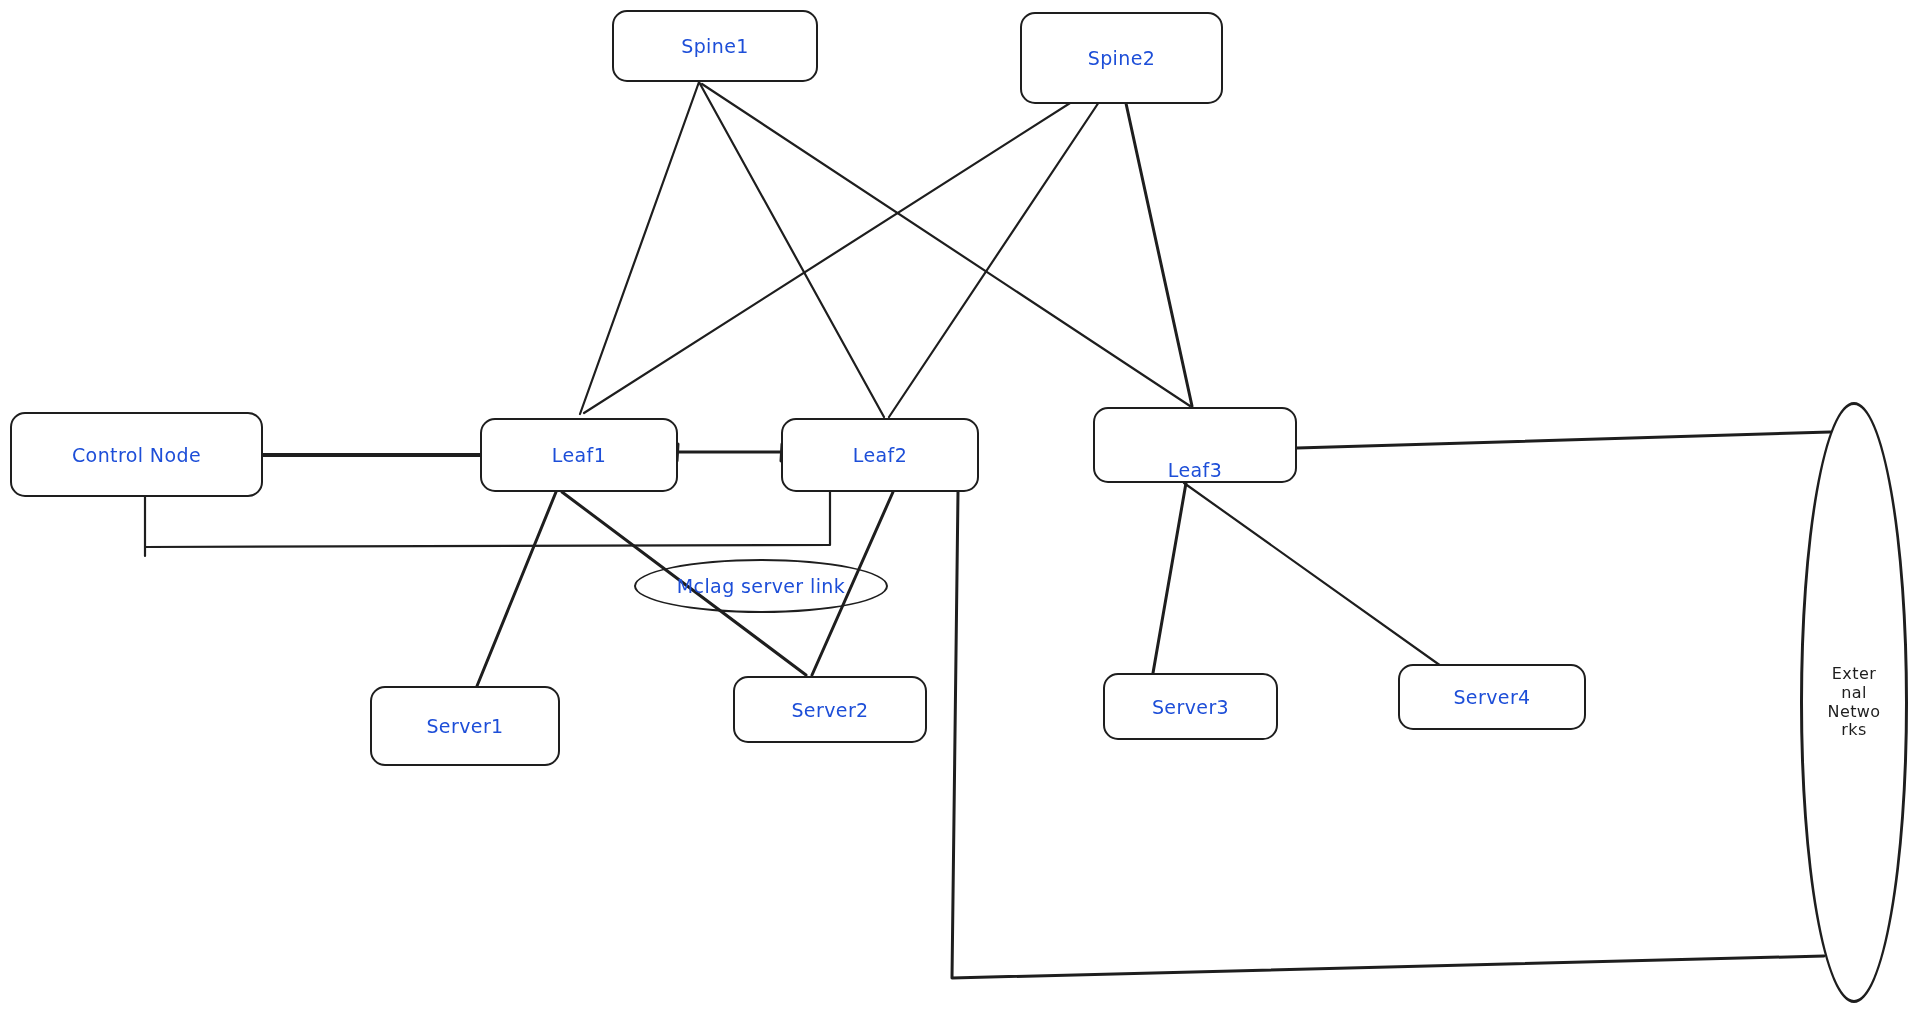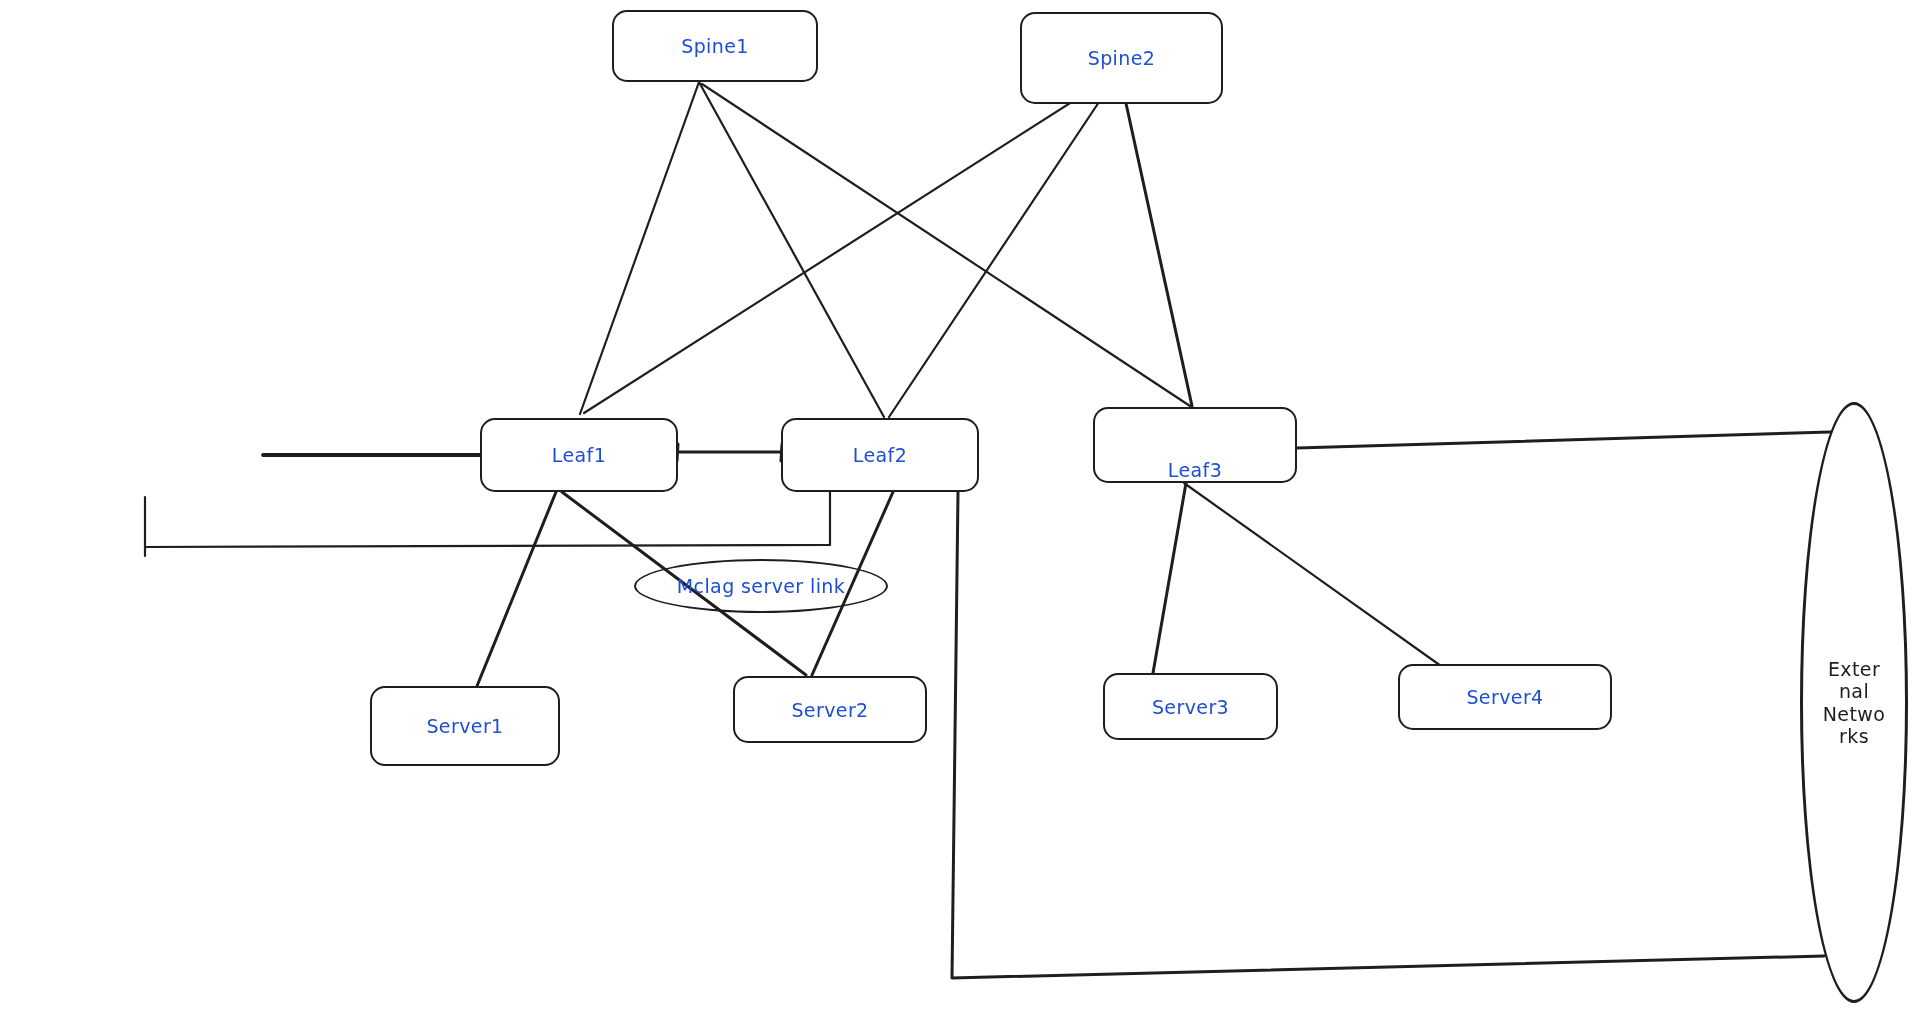--- a/index.html
+++ b/index.html
@@ -28,21 +28,21 @@
   }
   .ellipse{
     position:absolute;
     border:2.6px solid #1e1e1e;
     border-radius:50%;
     background:transparent;
     display:flex;align-items:center;justify-content:center;
     box-sizing:border-box;
   }
   .ellipse.external{border-width:3.4px;}
-  .prewrap{white-space:pre-line;text-align:center;line-height:1.18;font-size:19px;letter-spacing:.4px;}
+  .prewrap{white-space:pre-line;text-align:center;line-height:1.18;font-size:16px;letter-spacing:.4px;}
 </style>
 </head>
 <body>
 
 <div class="canvas">
 
   <svg class="edges" width="1915" height="1016" viewBox="0 0 1915 1016">
     <path class="w-thin" d="M699 82 L580 414"></path>
     <path class="w-thin" d="M699 82 L884 417"></path>
     <path class="w-thin" d="M702 84 L1190 406"></path>
@@ -61,20 +61,23 @@
     <path class="w-med" d="M958 492 L952 978 L1824 956"></path>
   </svg>
 
   <div class="node" style="left:612px;top:10px;width:206px;height:72px;">
     <span class="label">Spine1</span>
   </div>
   <div class="node" style="left:1020px;top:12px;width:203px;height:92px;">
     <span class="label">Spine2</span>
   </div>
 
+  <div class="node" style="left:10px;top:412px;width:253px;height:85px;">
+    <span class="label">Control Node</span>
+  </div>
   <div class="node" style="left:480px;top:418px;width:198px;height:74px;">
     <span class="label">Leaf1</span>
   </div>
   <div class="node" style="left:781px;top:418px;width:198px;height:74px;">
     <span class="label">Leaf2</span>
   </div>
   <div class="node" style="left:1093px;top:407px;width:204px;height:76px;align-items:flex-end;">
     <span class="label">Leaf3</span>
   </div>
 
@@ -84,21 +87,21 @@
 
   <div class="node" style="left:370px;top:686px;width:190px;height:80px;">
     <span class="label">Server1</span>
   </div>
   <div class="node" style="left:733px;top:676px;width:194px;height:67px;">
     <span class="label">Server2</span>
   </div>
   <div class="node" style="left:1103px;top:673px;width:175px;height:67px;">
     <span class="label">Server3</span>
   </div>
-  <div class="node" style="left:1398px;top:664px;width:214px;height:66px;">
+  <div class="node" style="left:1398px;top:664px;width:188px;height:66px;">
     <span class="label">Server4</span>
   </div>
 
   <div class="ellipse external" style="left:1800px;top:402px;width:108px;height:601px;">
     <span class="prewrap">Exter
 nal
 Netwo
 rks</span>
   </div>
 

